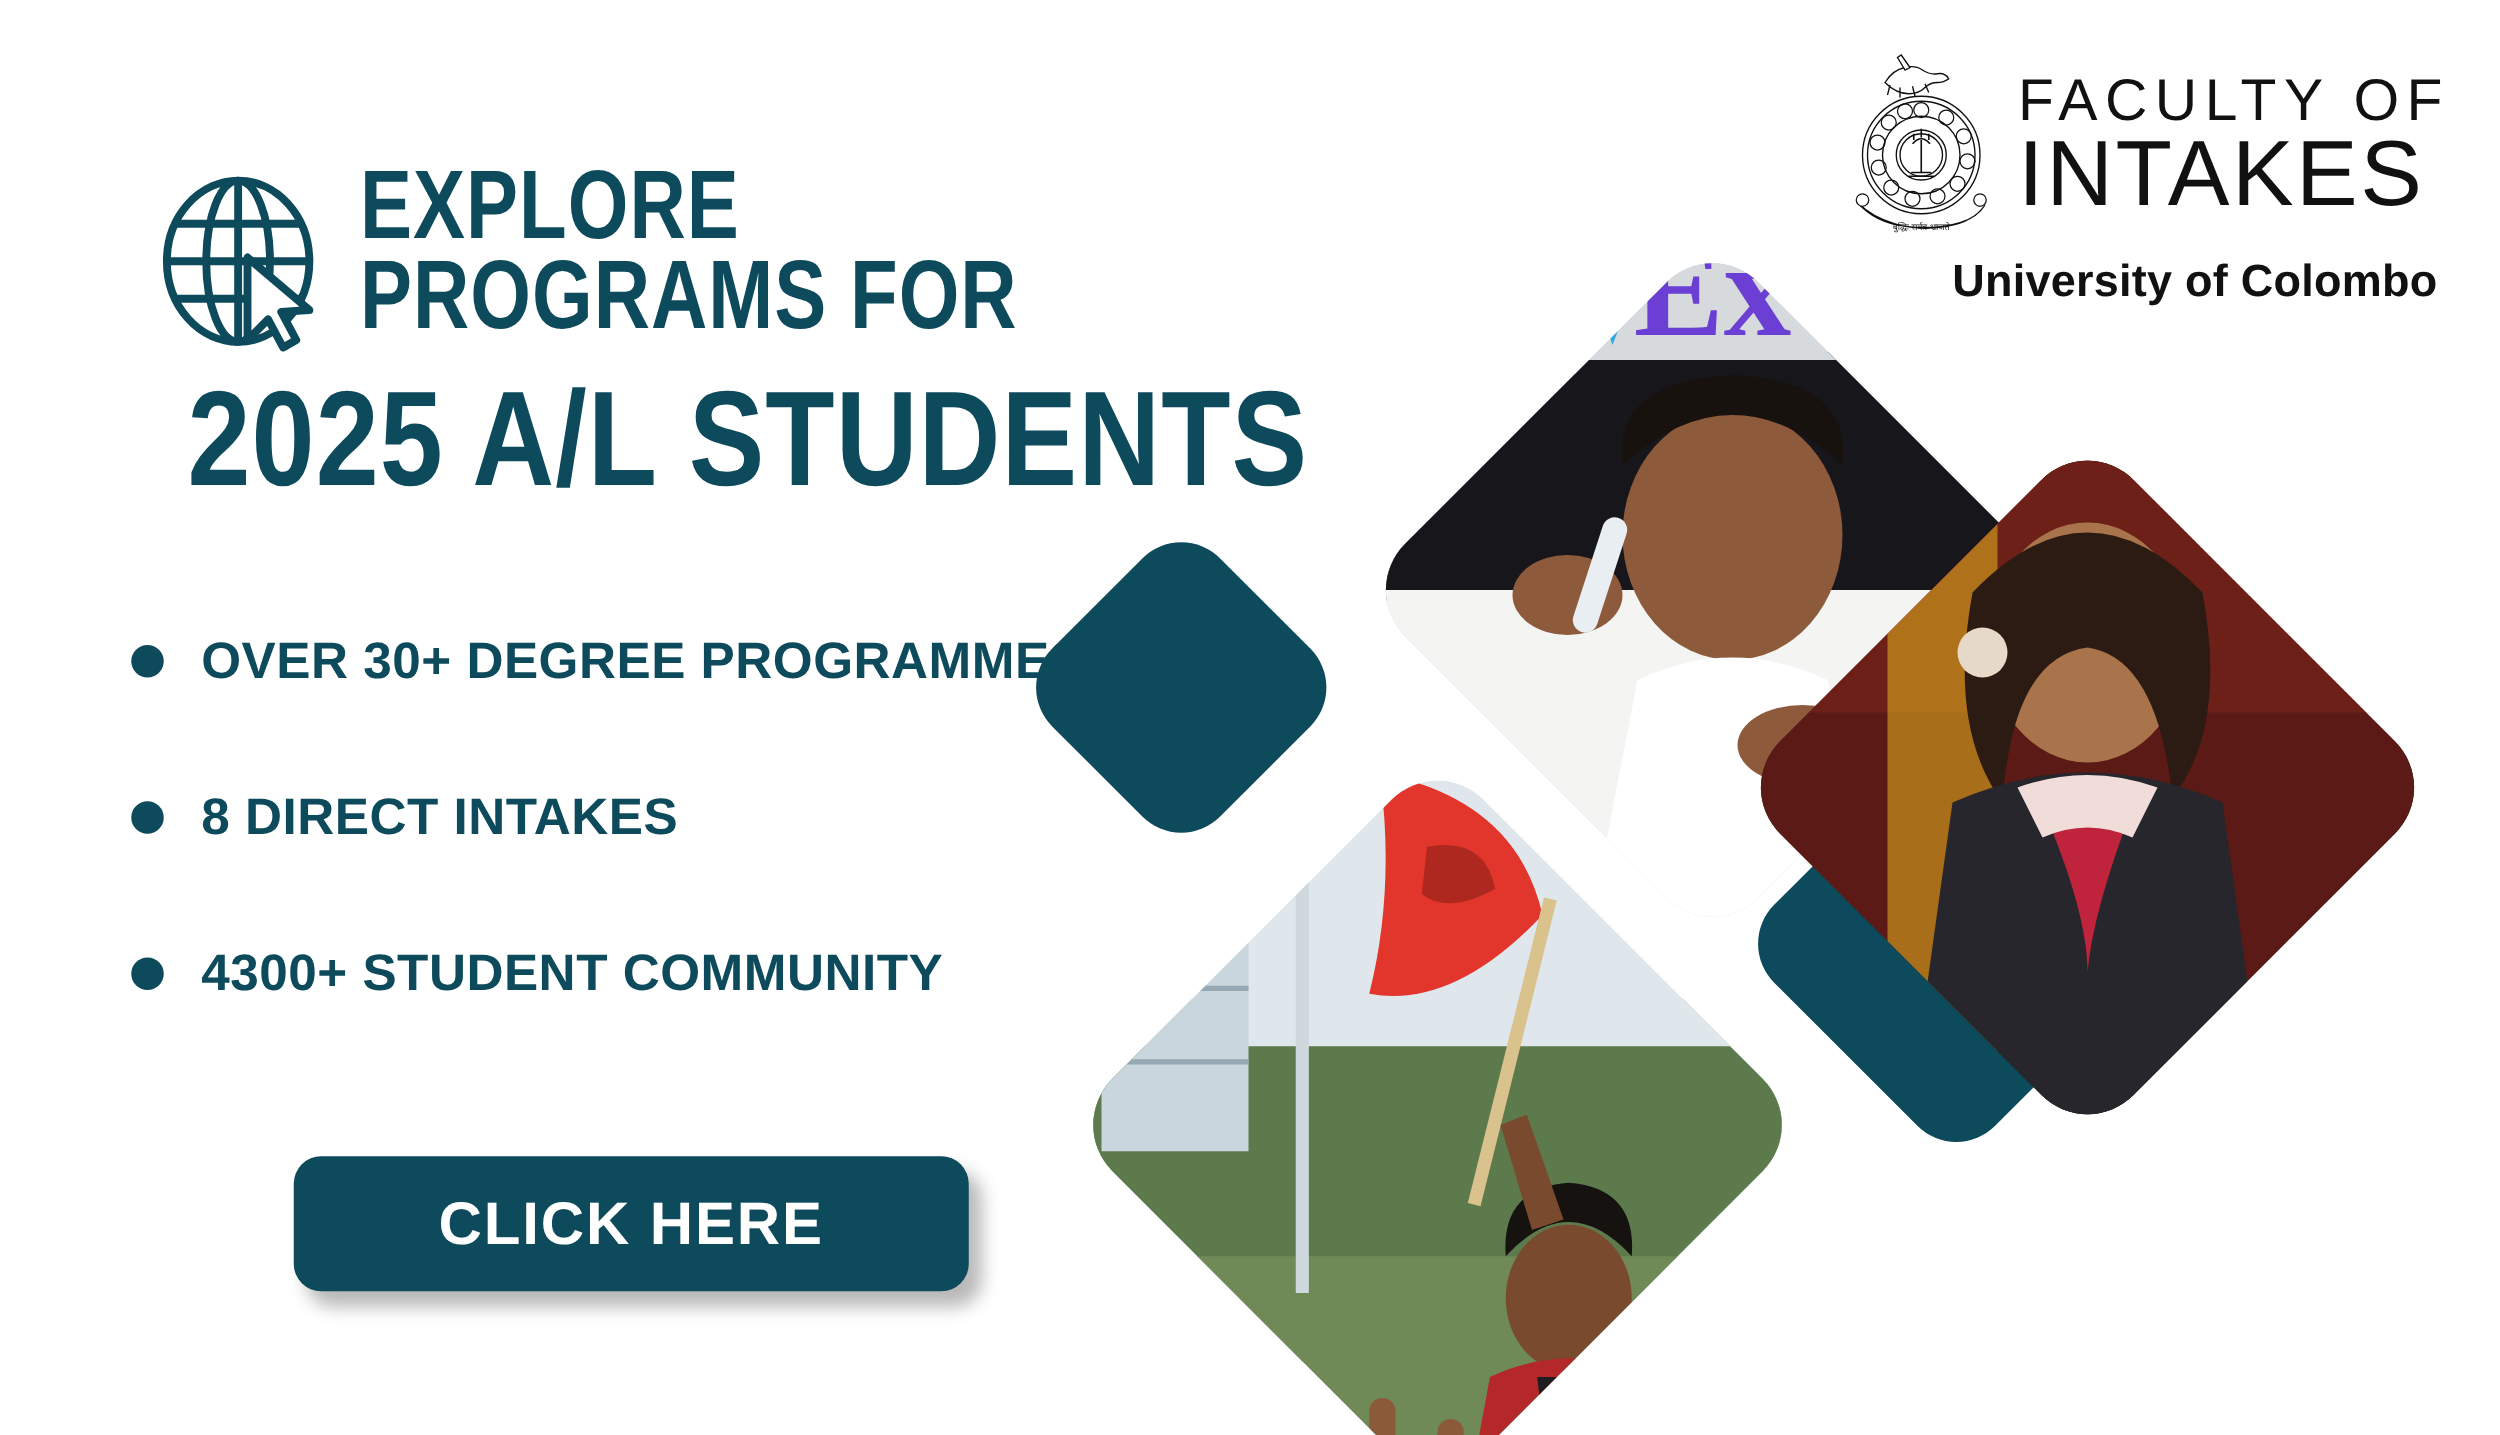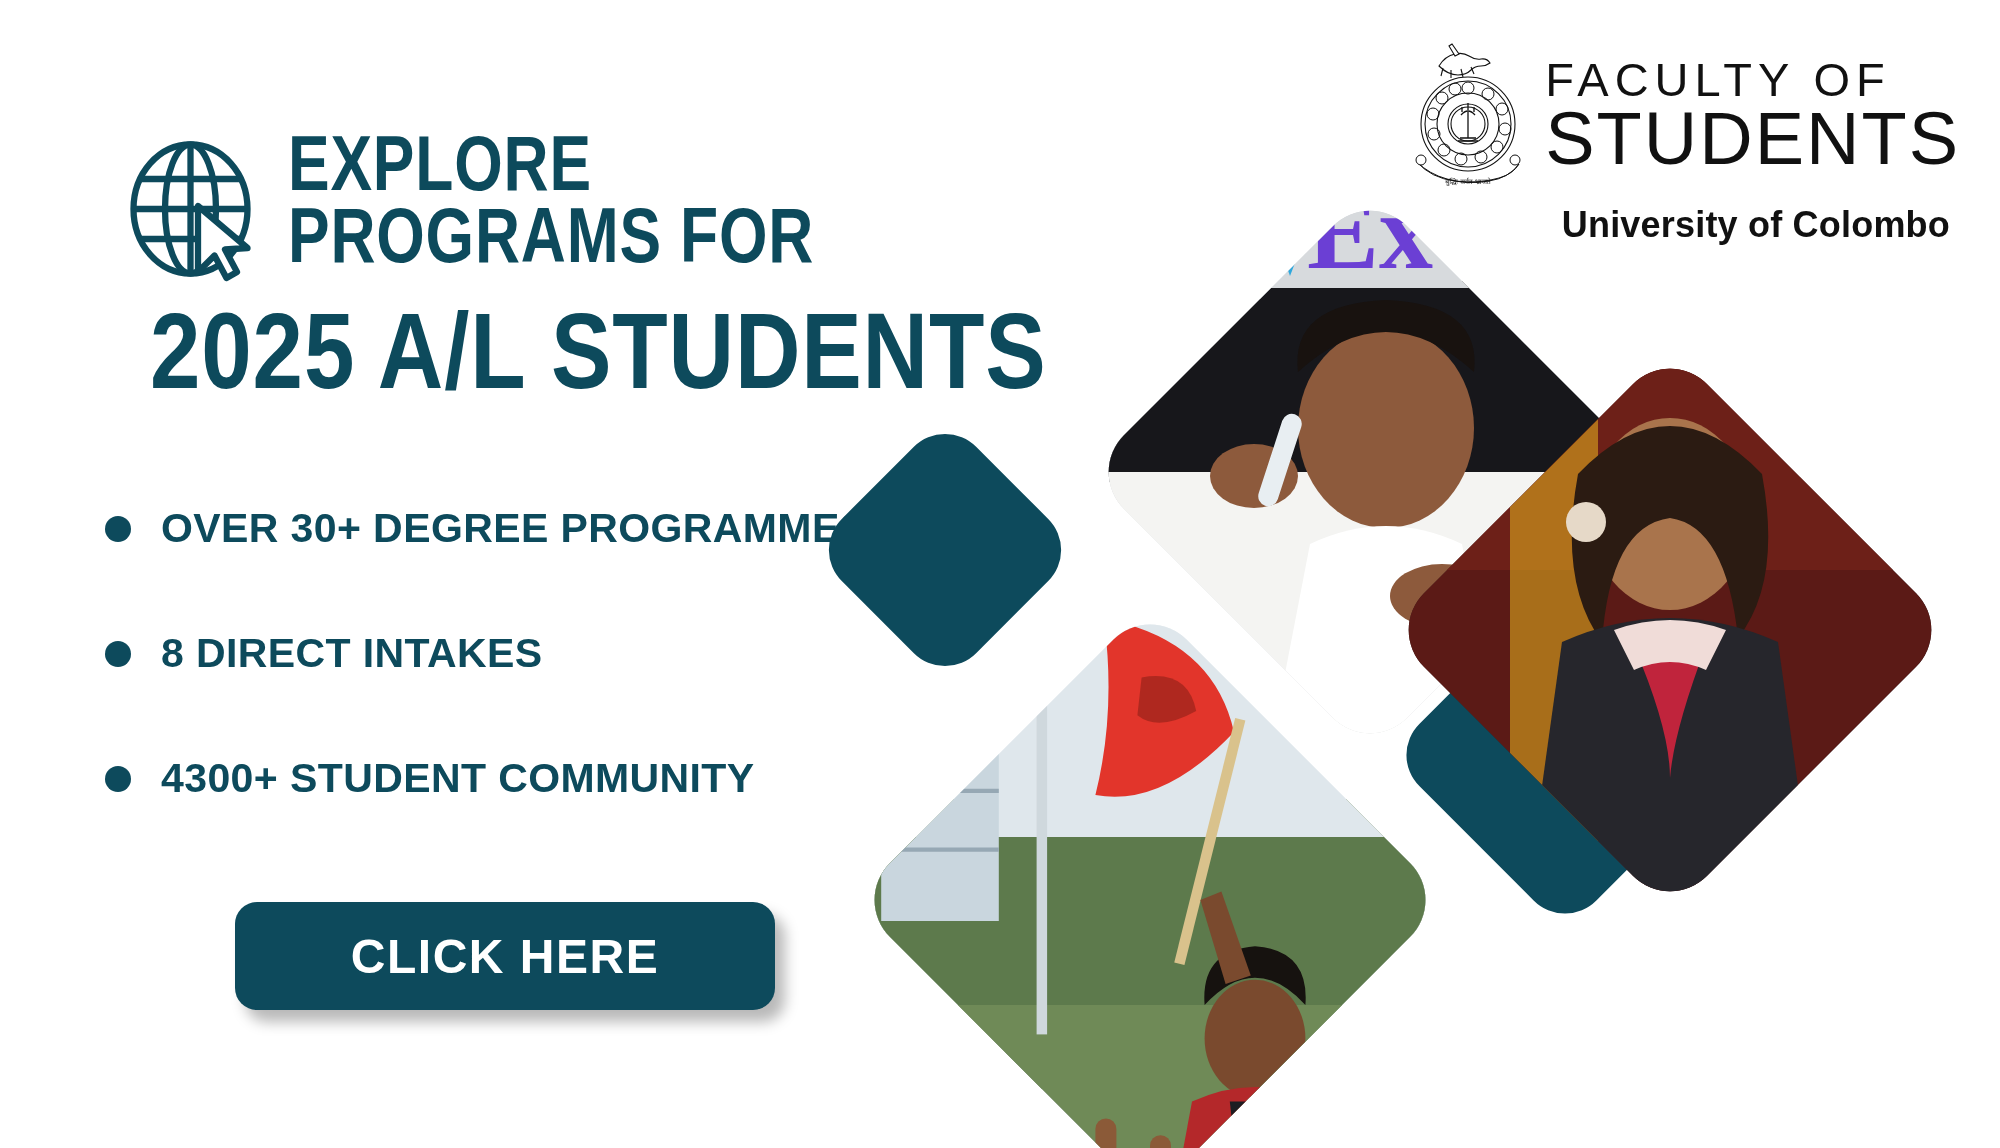--- a/index.html
+++ b/index.html
@@ -74,21 +74,21 @@
   .bullet-dot {
     width:26px; height:26px; border-radius:50%;
     background:#0d4a5c; flex:0 0 auto;
   }
   .bullet-text {
     color:#0d4a5c; font-weight:700; font-size:41px;
     letter-spacing:0.4px; white-space:nowrap;
   }
 
   
-  #cta-wrap { position:absolute; left:218px; top:902px;padding-left:17px; }
+  #cta-wrap { position:absolute; left:218px; top:925px;padding-left:17px; }
   #cta-button {
     display:flex; align-items:center; justify-content:center;
     width:540px; height:108px;
     background:#0d4a5c; color:#ffffff;
     border-radius:22px;
     font-size:48px; font-weight:700; letter-spacing:1.5px;
     box-shadow:10px 12px 14px rgba(0,0,0,0.28);
     cursor:pointer; user-select:none;
   }
 
@@ -178,21 +178,21 @@
         <g fill="#fff" stroke="#111" stroke-width="1">
           <path d="M8 126 q14 16 38 19 q24 3 44 -3 q14 -4 20 -14 q-10 14 -30 17 q-22 4 -42 -2 q-18 -5 -30 -17z"></path>
           <circle cx="12" cy="124" r="5"></circle>
             <circle cx="106" cy="124" r="5"></circle>
         </g>
         <text x="59" y="148" font-size="7" text-anchor="middle" fill="#111" font-family="'DejaVu Sans', sans-serif">बुद्धिः सर्वत्र भ्राजते</text>
       </svg>
 
       <div id="logo-text">
         <div id="faculty-of">FACULTY OF</div>
-        <div id="science">STUDENTS</div>
+        <div id="science">INTAKES</div>
       </div>
     </div>
     <div id="univ-colombo">University of Colombo</div>
   </div>
 
   <div id="left-col">
 
     <div id="headline-row">
       <svg id="globe-icon" viewBox="0 0 100 100">
         <g fill="none" stroke="#0d4a5c" stroke-width="4.2">

